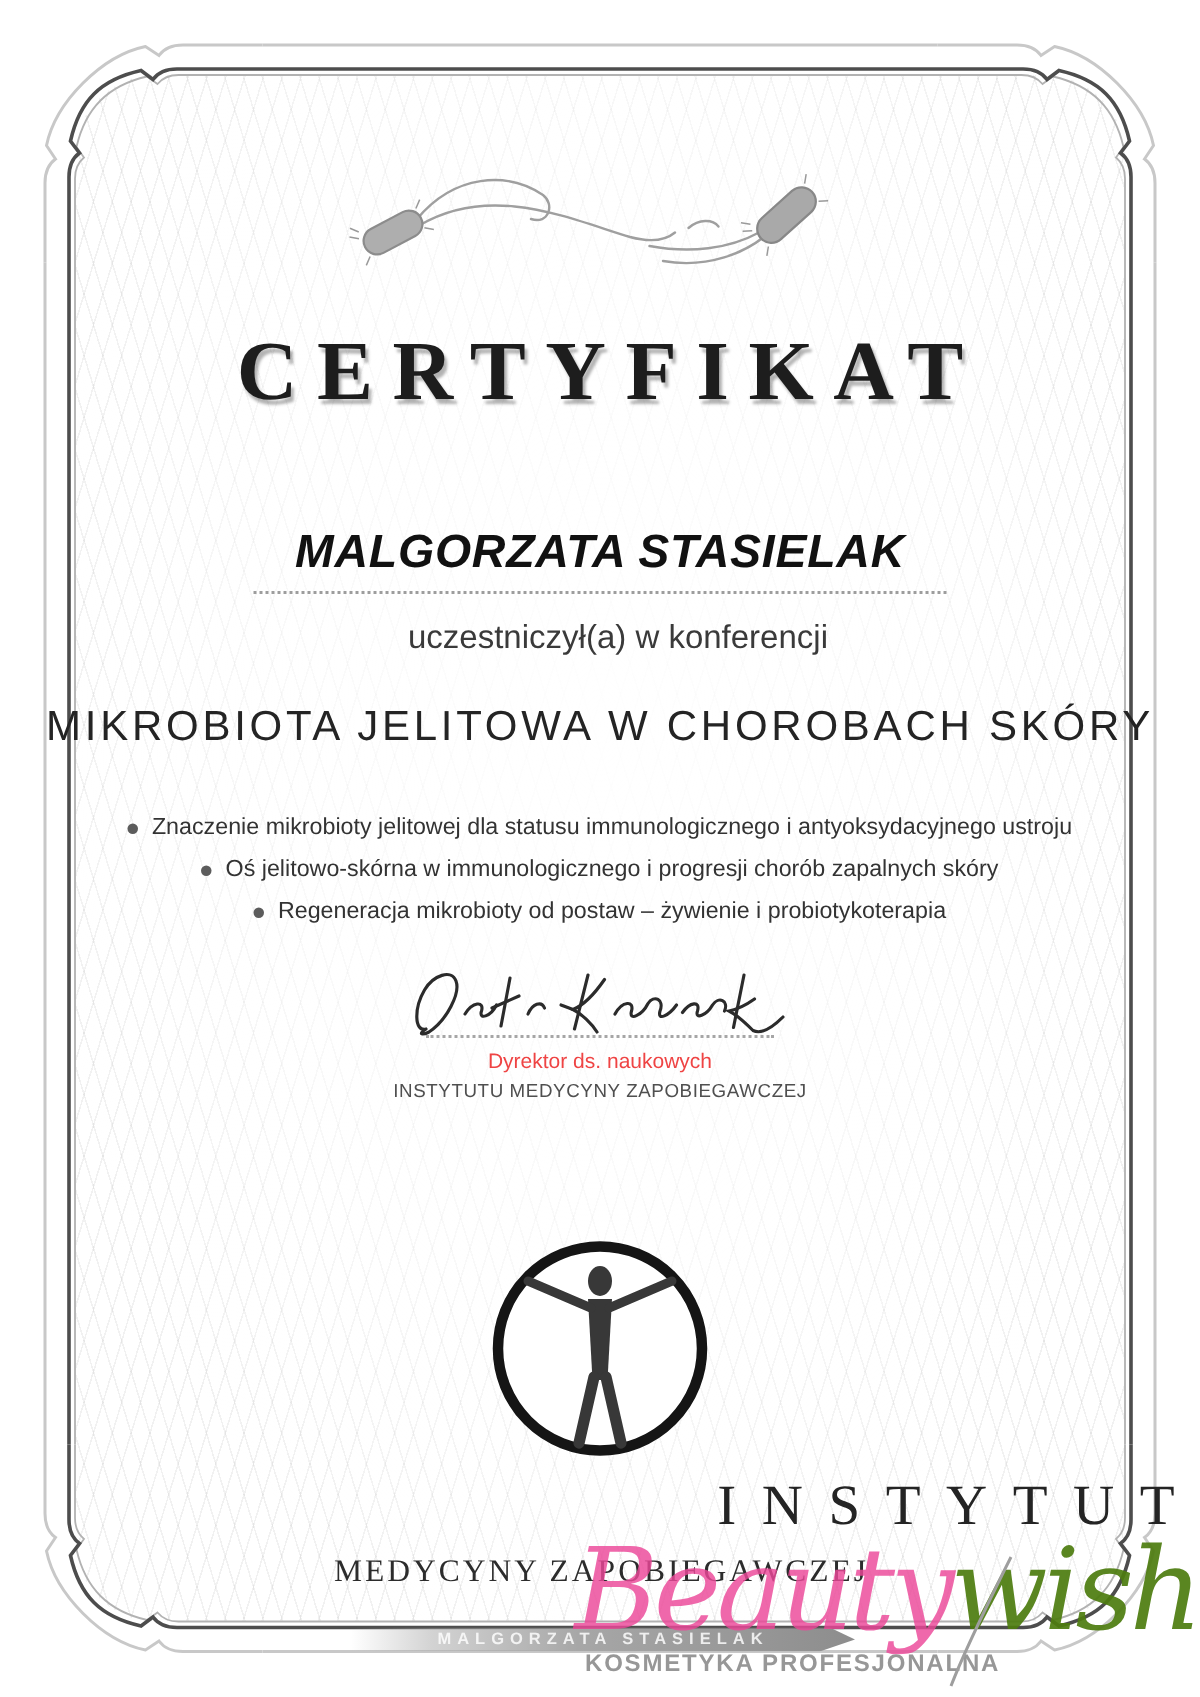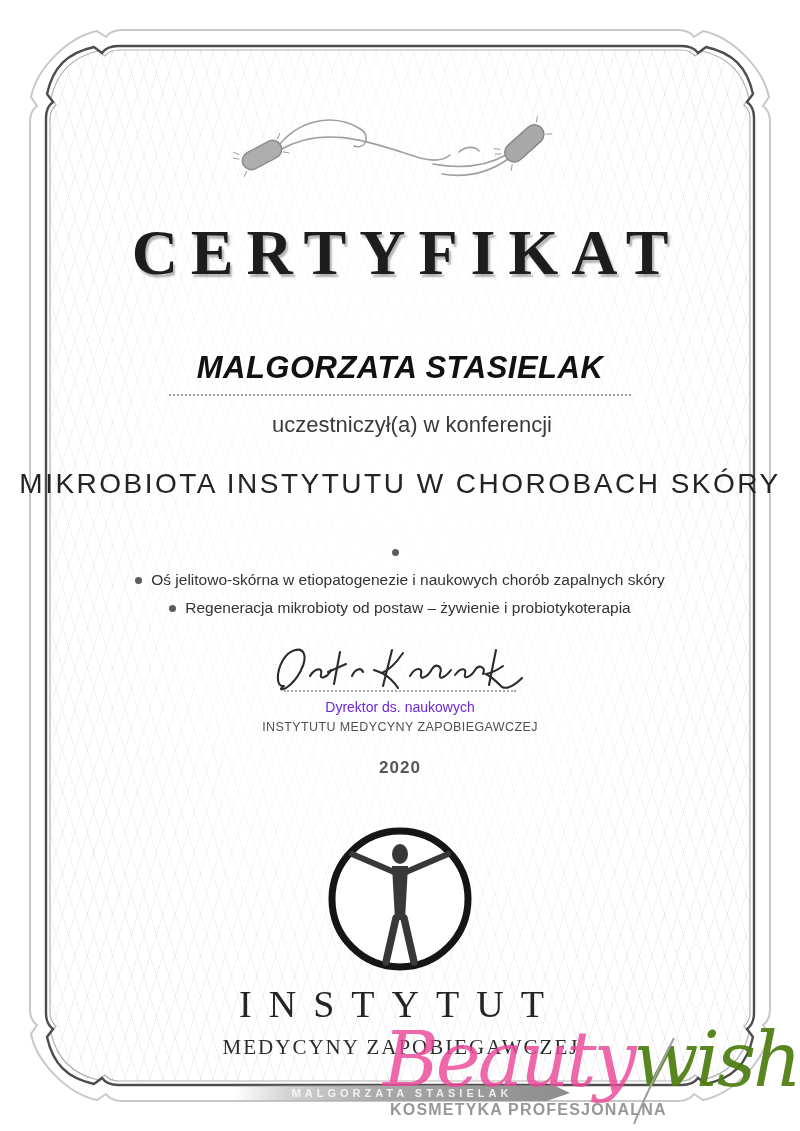--- a/index.html
+++ b/index.html
@@ -19,21 +19,21 @@
       repeating-linear-gradient(107deg, rgba(120,120,120,0.10) 0 1px, rgba(0,0,0,0) 1px 12px);
   }
   .border-svg, .deco-svg { position:absolute; left:0; top:0; }
   .border-svg { z-index:1; }
 
   .center { position:absolute; left:0; width:100%; text-align:center; }
 
   .title {
     top:216px; z-index:2;
     font-family:"Liberation Serif", serif; font-weight:700;
-    font-size:64px; letter-spacing:13px; padding-left:13px; color:#1d1d1d;
+    font-size:56px; letter-spacing:13px; padding-left:13px; color:#1d1d1d;
     text-shadow:2px 3px 2px rgba(0,0,0,0.30);
   }
   .name-wrap { top:350px; z-index:2; }
   .name {
     display:inline-block; font-size:31px; font-weight:700; font-style:italic;
     color:#111; letter-spacing:0.5px;
     border-bottom:2px dotted #9d9d9d; padding:0 28px 8px 28px;
   }
   .participation { top:412px; z-index:2; font-size:22px; color:#3a3a3a;margin-left:12px; }
   .conference {
@@ -48,30 +48,30 @@
   .bullet-dot {
     display:inline-block; width:7px; height:7px; border-radius:50%;
     background:#5c5c5c; margin-right:9px; flex:0 0 auto;
   }
   .signature-block { top:640px; z-index:2; }
   .sig-svg { display:block; margin:0 auto; }
   .sig-line {
     display:block; width:232px; margin:-6px auto 0 auto;
     border-bottom:2px dotted #a6a6a6; height:1px;
   }
-  .sig-role  { margin-top:7px; font-size:14px; color:#6d28d9; }
+  .sig-role  { margin-top:7px; font-size:14px; color:#ef4444; }
   .sig-org   { margin-top:5px; font-size:12.5px; color:#4f4f4f; letter-spacing:0.4px; }
   .year { top:758px; z-index:2; font-size:17px; font-weight:700; color:#565656; letter-spacing:1px; }
 
   .logo-svg { position:absolute; left:325px; top:824px; z-index:2; }
 
   .institute-name {
     top:982px; z-index:2; font-family:"Liberation Serif", serif;
     font-size:38px; font-weight:500; color:#242424;
-    letter-spacing:17px; 
+    letter-spacing:17px; text-align:right;
   }
   .institute-sub {
     top:1024px; z-index:2; font-family:"Liberation Serif", serif;
     font-size:21px; color:#2c2c2c; letter-spacing:2px; padding-left:2px;margin-top:11px;
   }
 
   
   .ribbon {
     position:absolute; left:234px; top:1085px; width:336px; height:16px; z-index:6;
     background:linear-gradient(90deg, rgba(190,190,190,0) 0%, rgba(175,175,175,0.55) 16%, #a7a7a7 45%, #8d8d8d 100%);
@@ -163,29 +163,30 @@
   </svg>
 
   <div class="center title">CERTYFIKAT</div>
 
   <div class="center name-wrap">
     <span class="name">MALGORZATA STASIELAK</span>
   </div>
 
   <div class="center participation">uczestniczył(a) w konferencji</div>
 
-  <div class="center conference">MIKROBIOTA INSTYTUTU W CHOROBACH SKÓRY</div>
+  <div class="center conference">MIKROBIOTA JELITOWA W CHOROBACH SKÓRY</div>
 
   <ul class="center topics">
     <li>
       <span class="bullet-dot"></span>
+      <span>Znaczenie mikrobioty jelitowej dla statusu immunologicznego i antyoksydacyjnego ustroju</span>
     </li>
     <li>
       <span class="bullet-dot"></span>
-      <span>Oś jelitowo-skórna w etiopatogenezie i naukowych chorób zapalnych skóry</span>
+      <span>Oś jelitowo-skórna w immunologicznego i progresji chorób zapalnych skóry</span>
     </li>
     <li>
       <span class="bullet-dot"></span>
       <span>Regeneracja mikrobioty od postaw – żywienie i probiotykoterapia</span>
     </li>
   </ul>
 
   <div class="center signature-block">
     <span class="sr-only">Oskar Kaczmarek</span>
 
@@ -201,21 +202,20 @@
       <path d="M140,36 C145,27 153,27 151,34 C149,41 158,37 162,29 C166,23 173,26 170,34 C168,41 176,37 181,30"></path>
       <path d="M185,35 C190,28 197,27 195,34 C193,40 201,37 205,30 C209,24 216,27 213,34"></path>
       <path d="M226,10 L219,45"></path>
       <path d="M233,26 C226,31 221,33 216,34 C222,37 228,43 232,47 C238,50 246,44 252,38"></path>
     </svg>
     <span class="sig-line"></span>
     <div class="sig-role">Dyrektor ds. naukowych</div>
     <div class="sig-org">INSTYTUTU MEDYCYNY ZAPOBIEGAWCZEJ</div>
   </div>
 
-  <div class="center year">2020</div>
 
   <svg class="logo-svg" width="150" height="150" viewBox="0 0 150 150">
     <circle cx="75" cy="75" r="68" fill="#ffffff" stroke="#151515" stroke-width="7"></circle>
     <g fill="#383838" stroke="#383838">
       <ellipse cx="75" cy="30" rx="8" ry="10" stroke="none"></ellipse>
       <path d="M67,42 L83,42 L80,96 L70,96 Z" stroke="none"></path>
       <path d="M69,48 L27,30" stroke-width="6" stroke-linecap="round" fill="none"></path>
       <path d="M81,48 L123,30" stroke-width="6" stroke-linecap="round" fill="none"></path>
       <path d="M71,94 L61,138" stroke-width="7.5" stroke-linecap="round" fill="none"></path>
       <path d="M79,94 L89,138" stroke-width="7.5" stroke-linecap="round" fill="none"></path>

